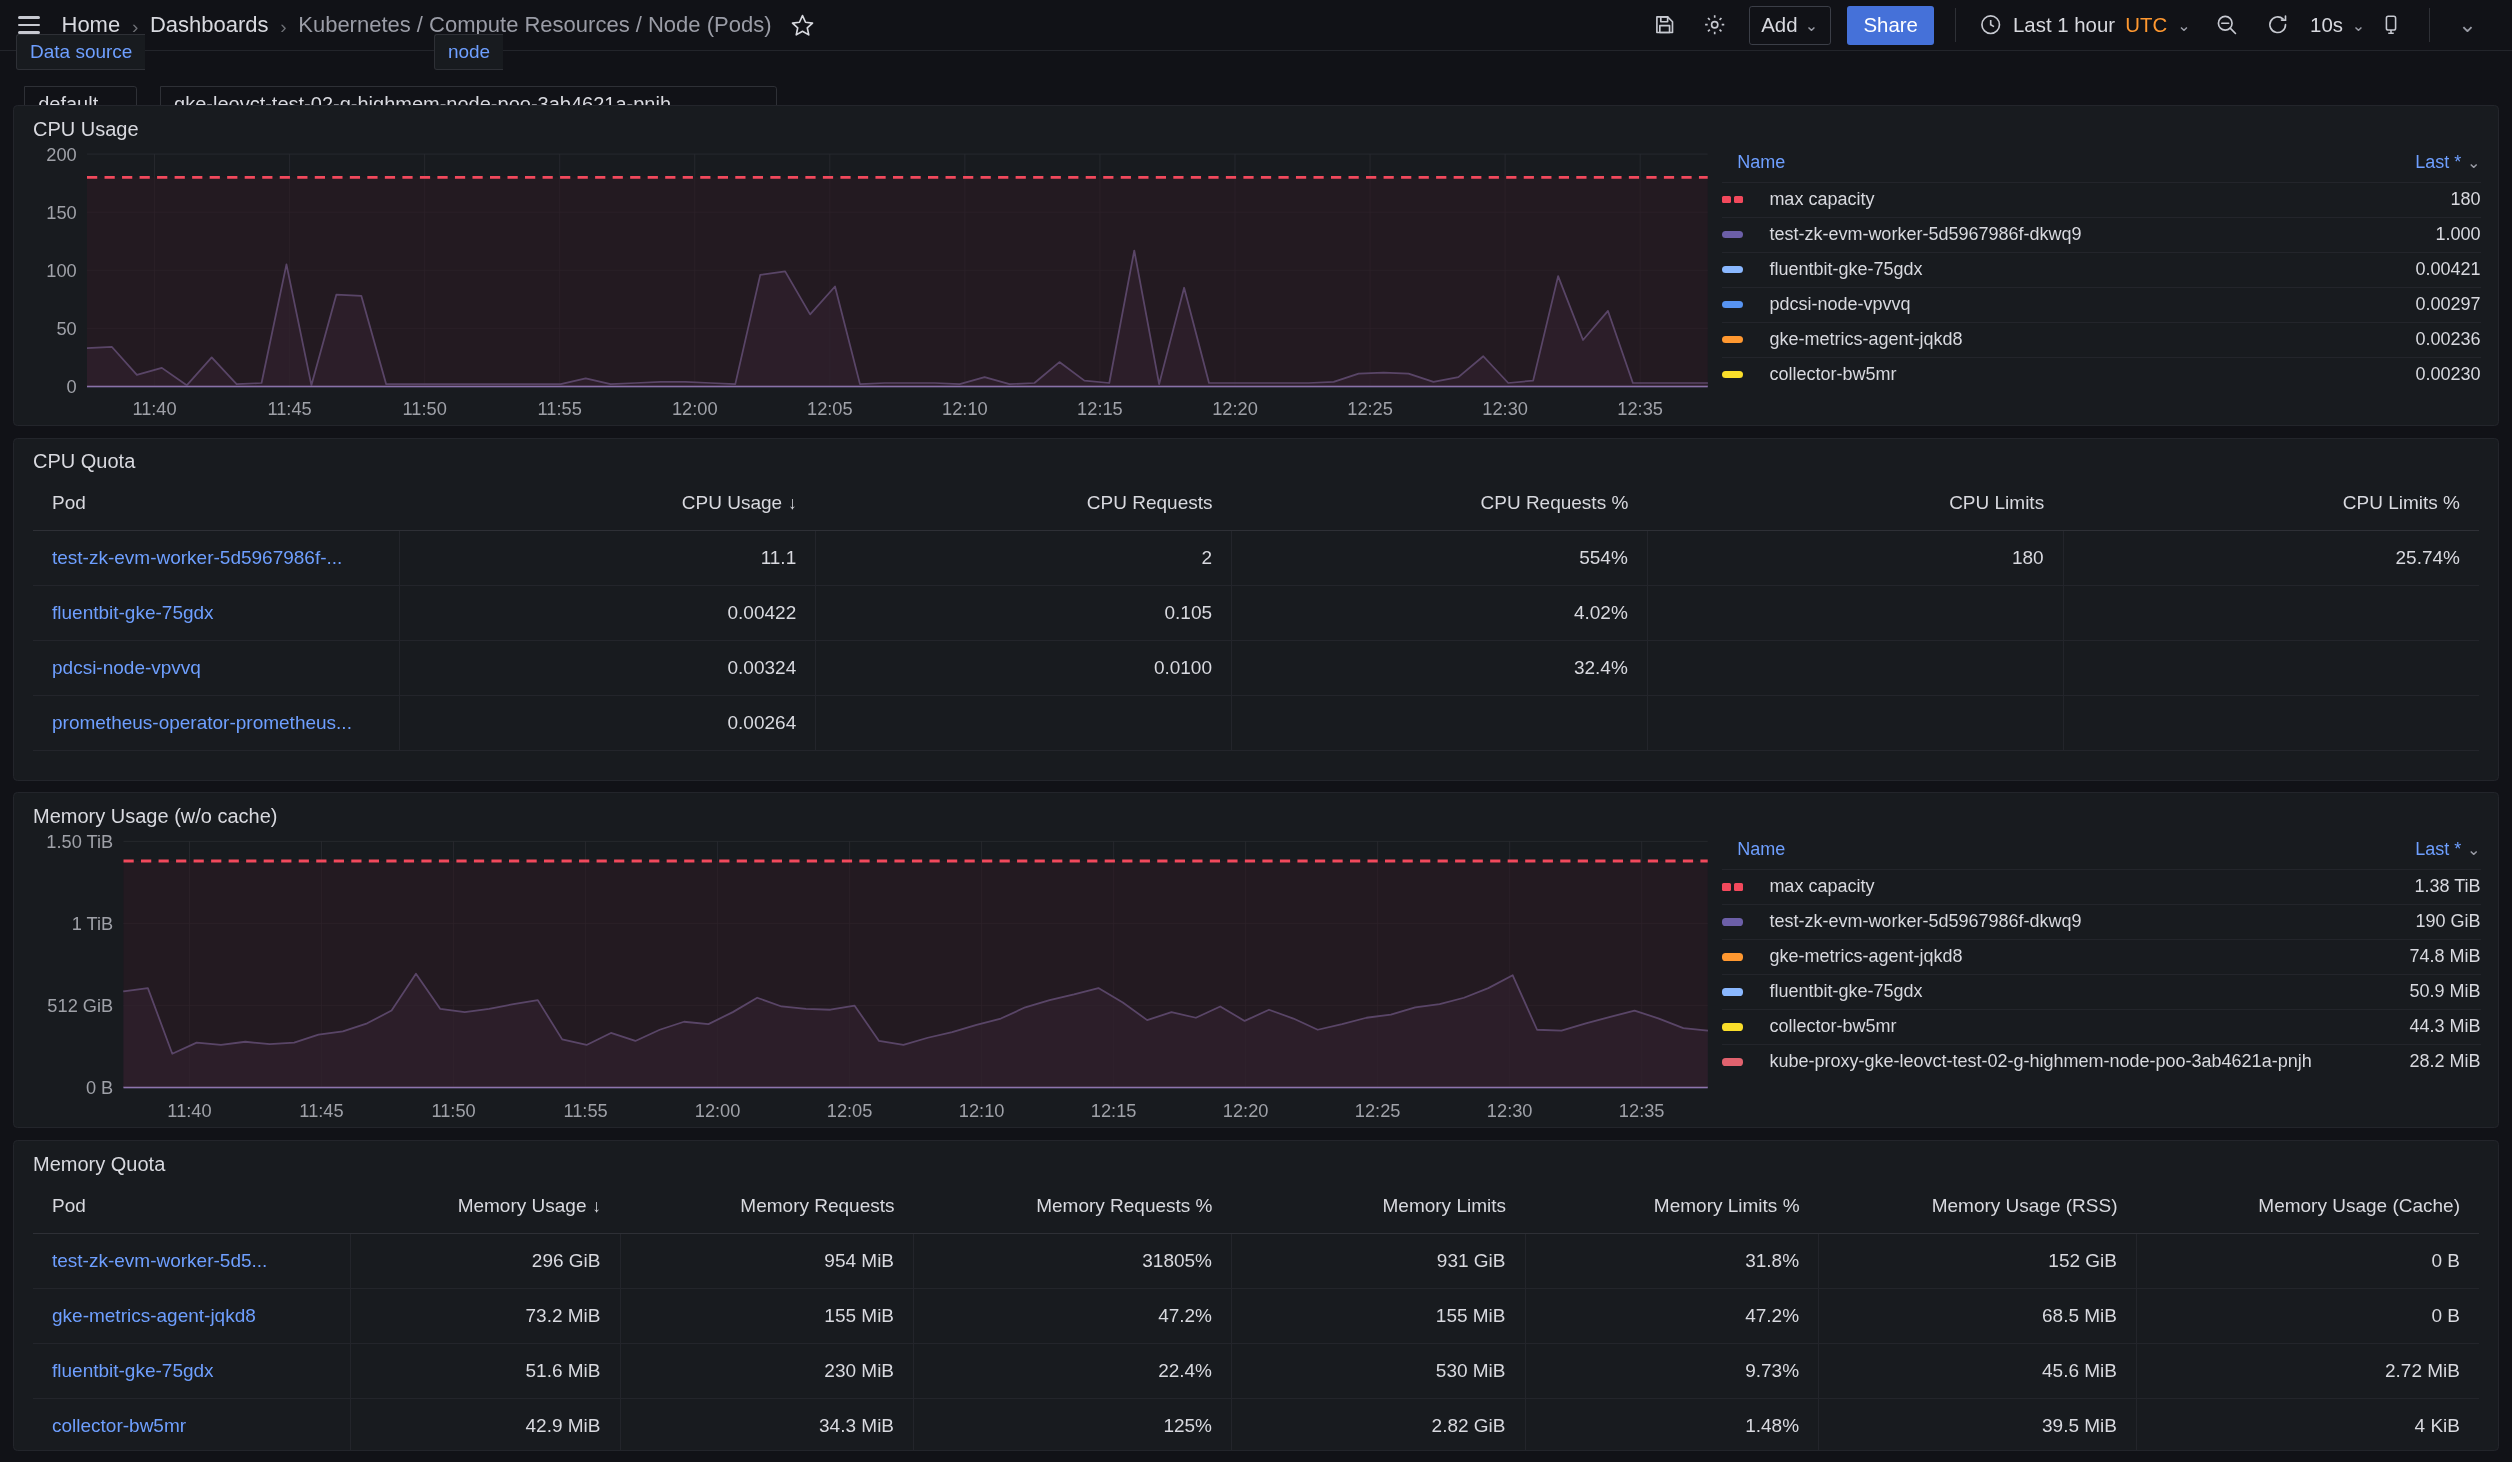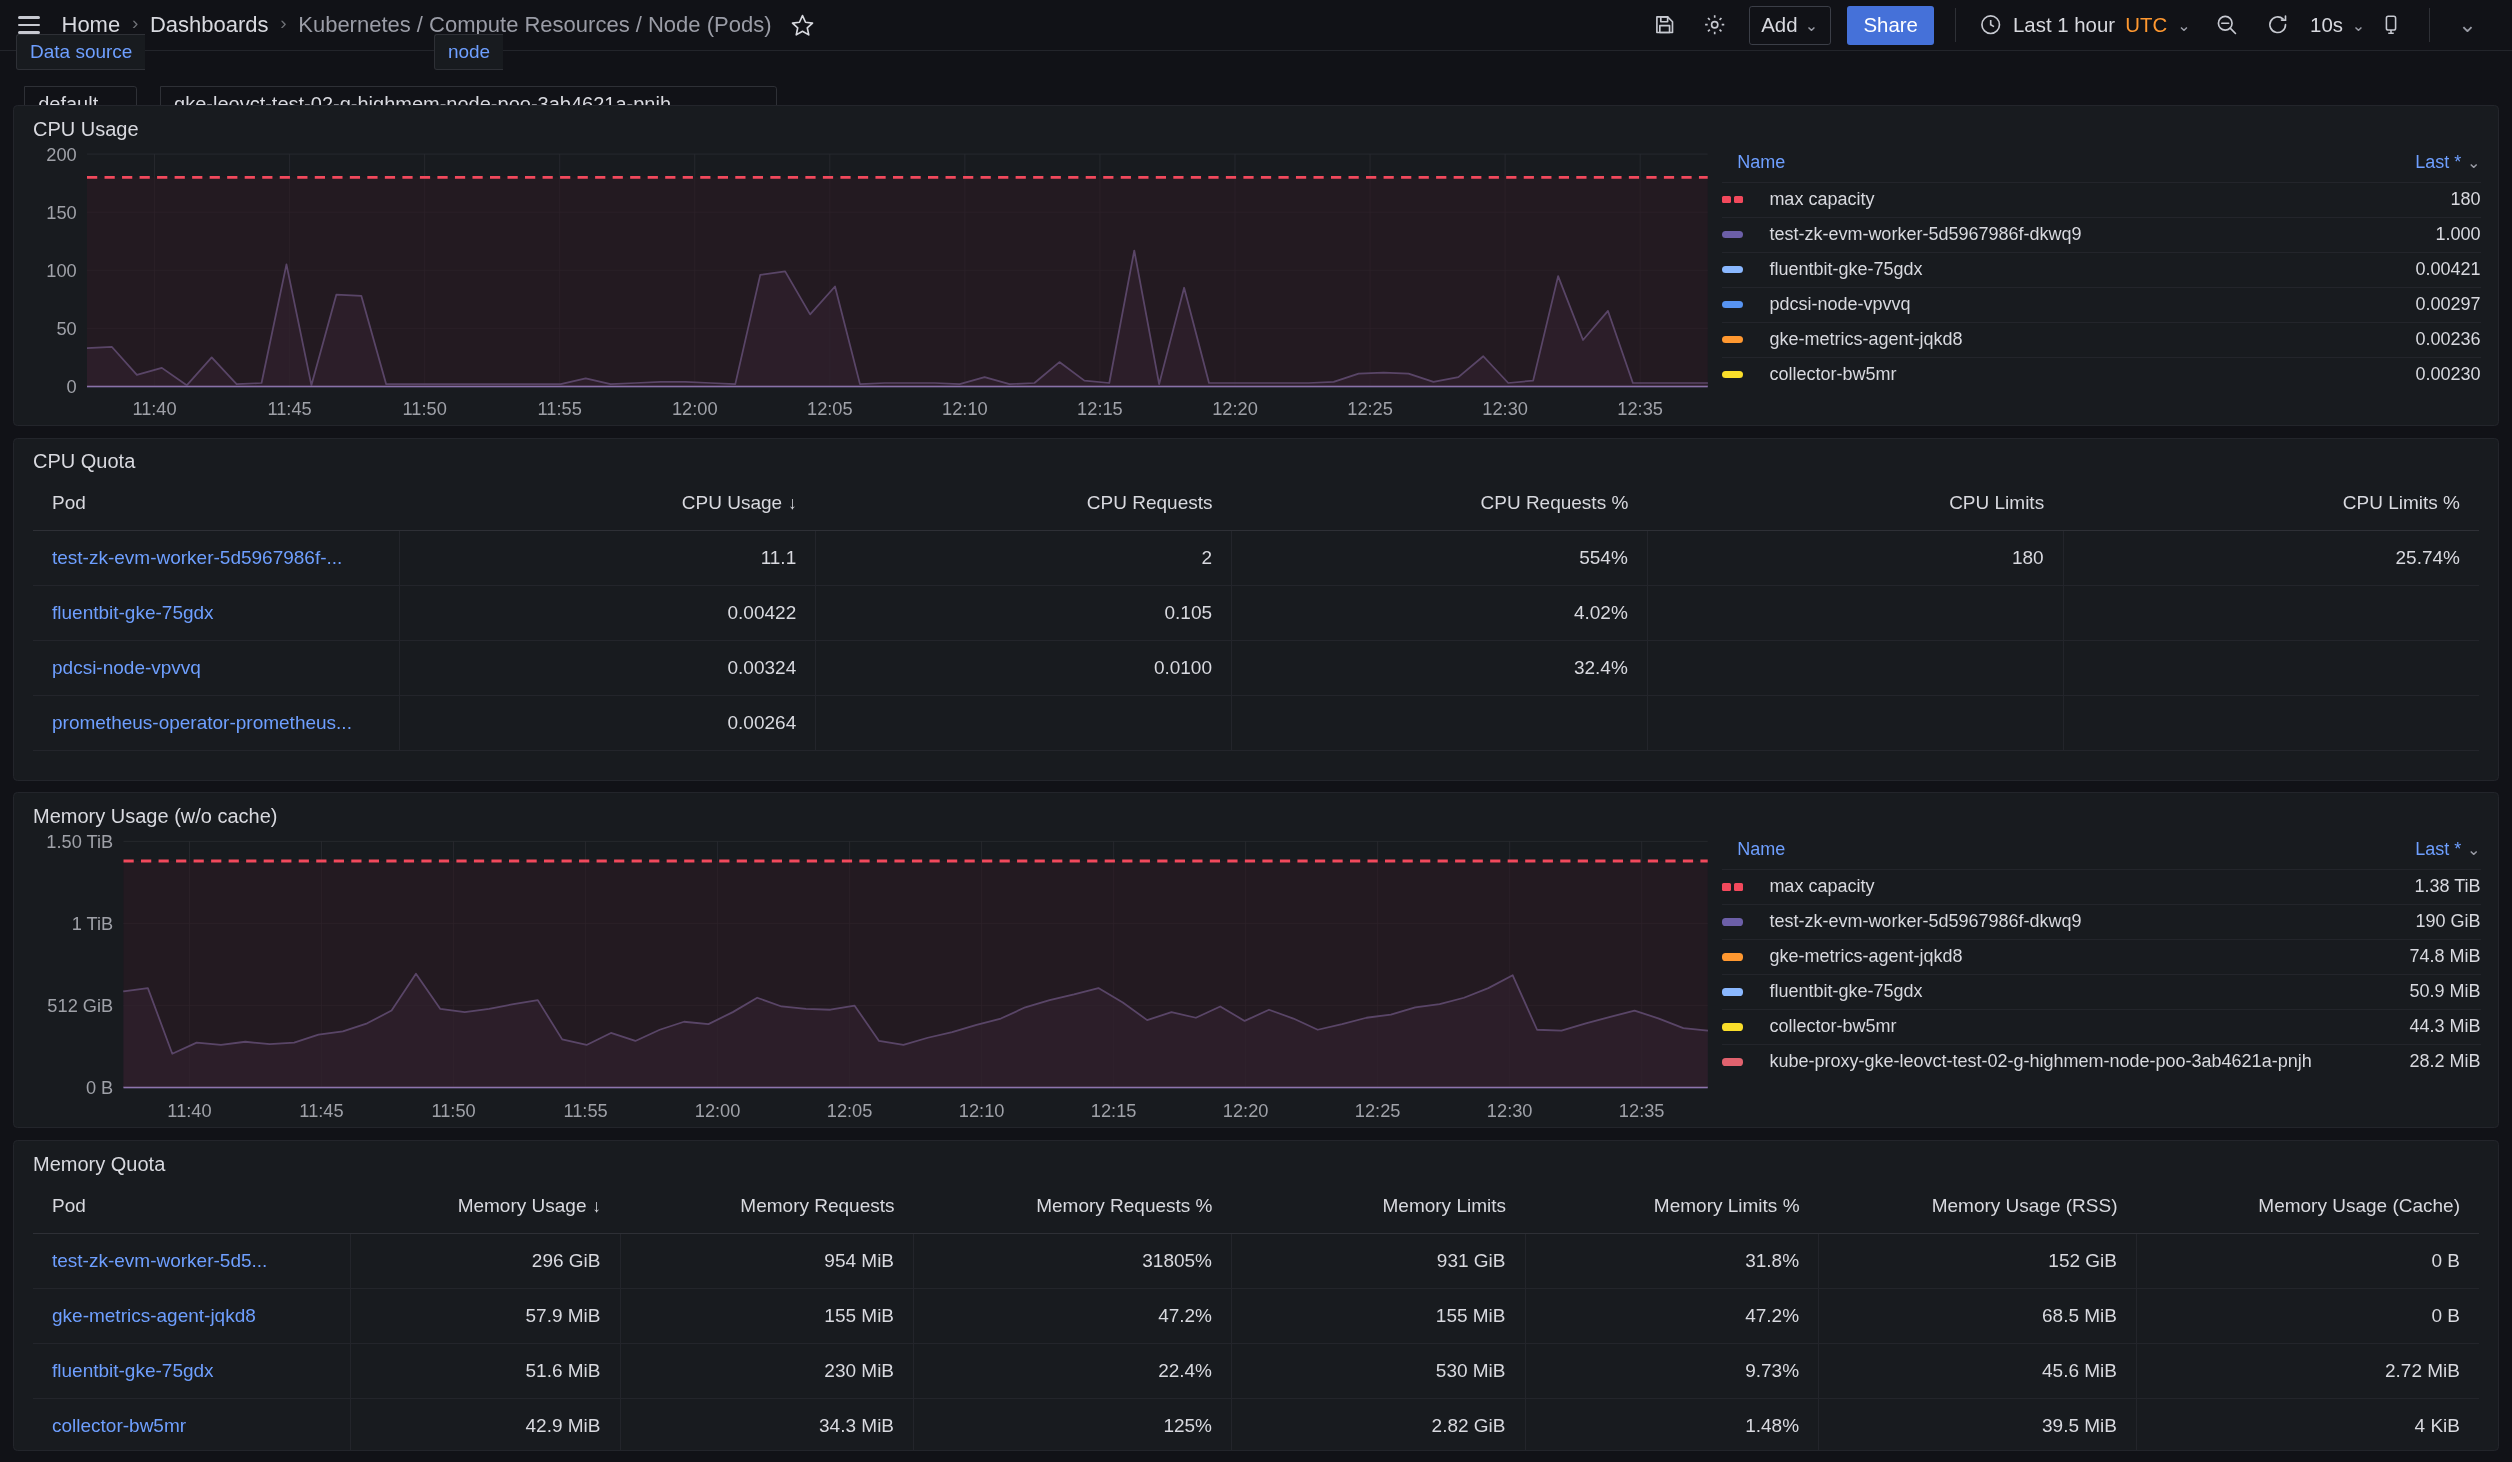--- a/index.html
+++ b/index.html
@@ -15,21 +15,21 @@
   
   .topnav {
     height: 51px; flex: 0 0 51px;
     display: flex; align-items: center;
     background: #111217;
     border-bottom: 0.7px solid #23252b;
     padding: 0 20.4px 0 17.5px;
   }
   .hamburger { width: 25px; height: 25px; display:flex; flex-direction:column; justify-content:center; gap:5.1px; cursor:pointer; margin-right: 19px;}
   .hamburger span { display:block; height:2.6px; width:22px; background:#c7c9d1; border-radius:1.5px; }
-  .crumbs { display:flex; align-items:flex-start; gap: 0; font-size: 22px; }
+  .crumbs { display:flex; align-items:flex-end; gap: 0; font-size: 22px; }
   .crumb { color:#d8d9df; text-decoration:none; cursor:pointer; }
   .crumb.dim { color:#9a9ca6; }
   .crumb-sep { color:#6e7076; margin: 0 11.7px; font-size: 19px; }
   .star-icon { margin-left: 19px; width:25px; height:25px; cursor:pointer; display:flex; align-items:center; justify-content:center;}
   .spacer { flex: 1 1 auto; }
   .nav-right { display:flex; align-items:center; gap: 2px; }
   .icon-btn {
     width: 38px; height: 38px; display:flex; align-items:center; justify-content:center;
     border-radius: 2.9px; cursor:pointer; color:#c7c9d1; margin: 0 5.1px;
   }
@@ -504,21 +504,21 @@
                   <td>296 GiB</td>
                   <td>954 MiB</td>
                   <td>31805%</td>
                   <td>931 GiB</td>
                   <td>31.8%</td>
                   <td>152 GiB</td>
                   <td>0 B</td>
                 </tr>
                 <tr>
                   <td class="lft"><a>gke-metrics-agent-jqkd8</a></td>
-                  <td>57.9 MiB</td>
+                  <td>73.2 MiB</td>
                   <td>155 MiB</td>
                   <td>47.2%</td>
                   <td>155 MiB</td>
                   <td>47.2%</td>
                   <td>68.5 MiB</td>
                   <td>0 B</td>
                 </tr>
                 <tr>
                   <td class="lft"><a>fluentbit-gke-75gdx</a></td>
                   <td>51.6 MiB</td>

